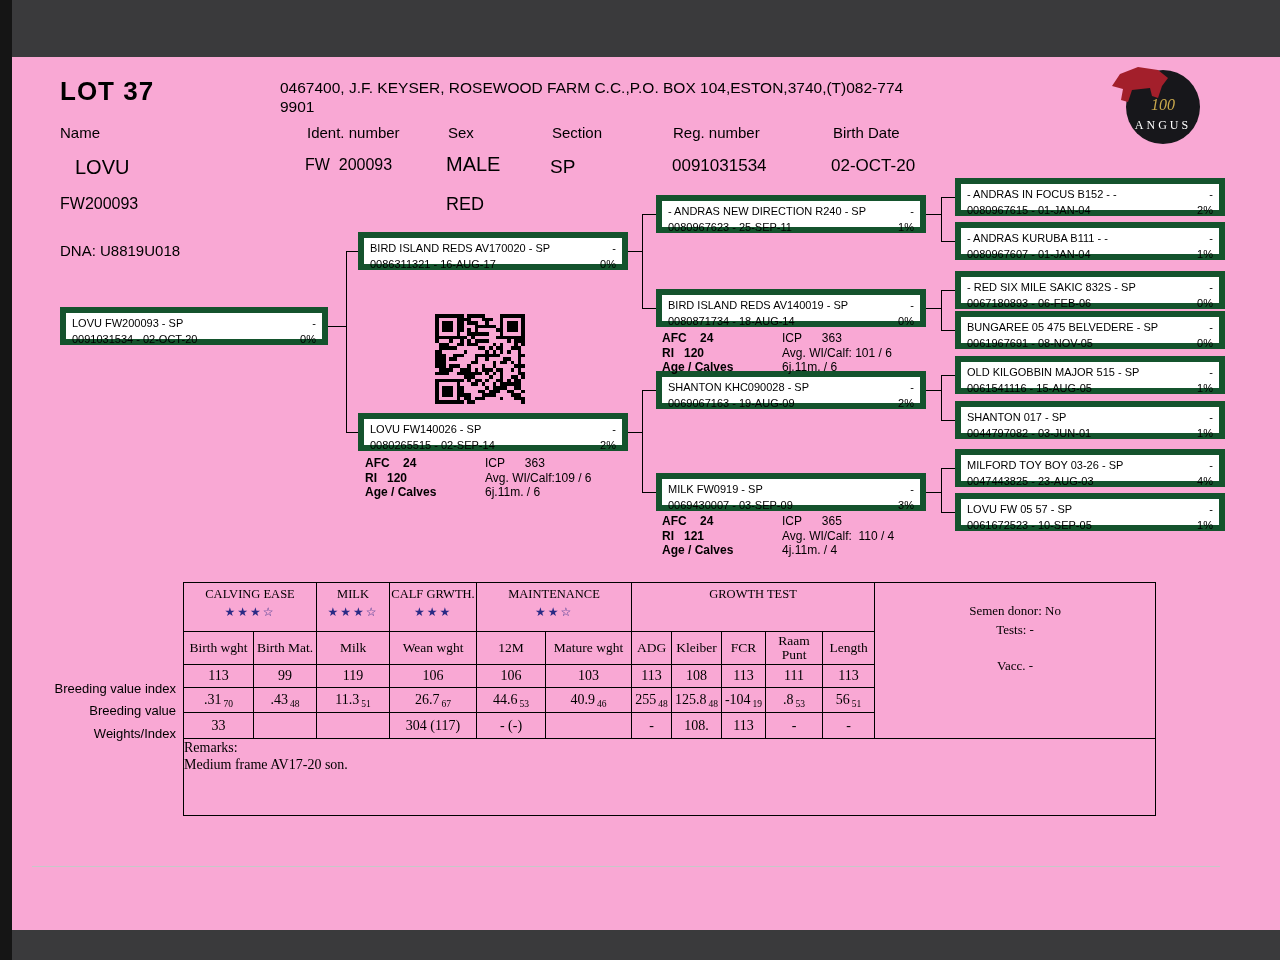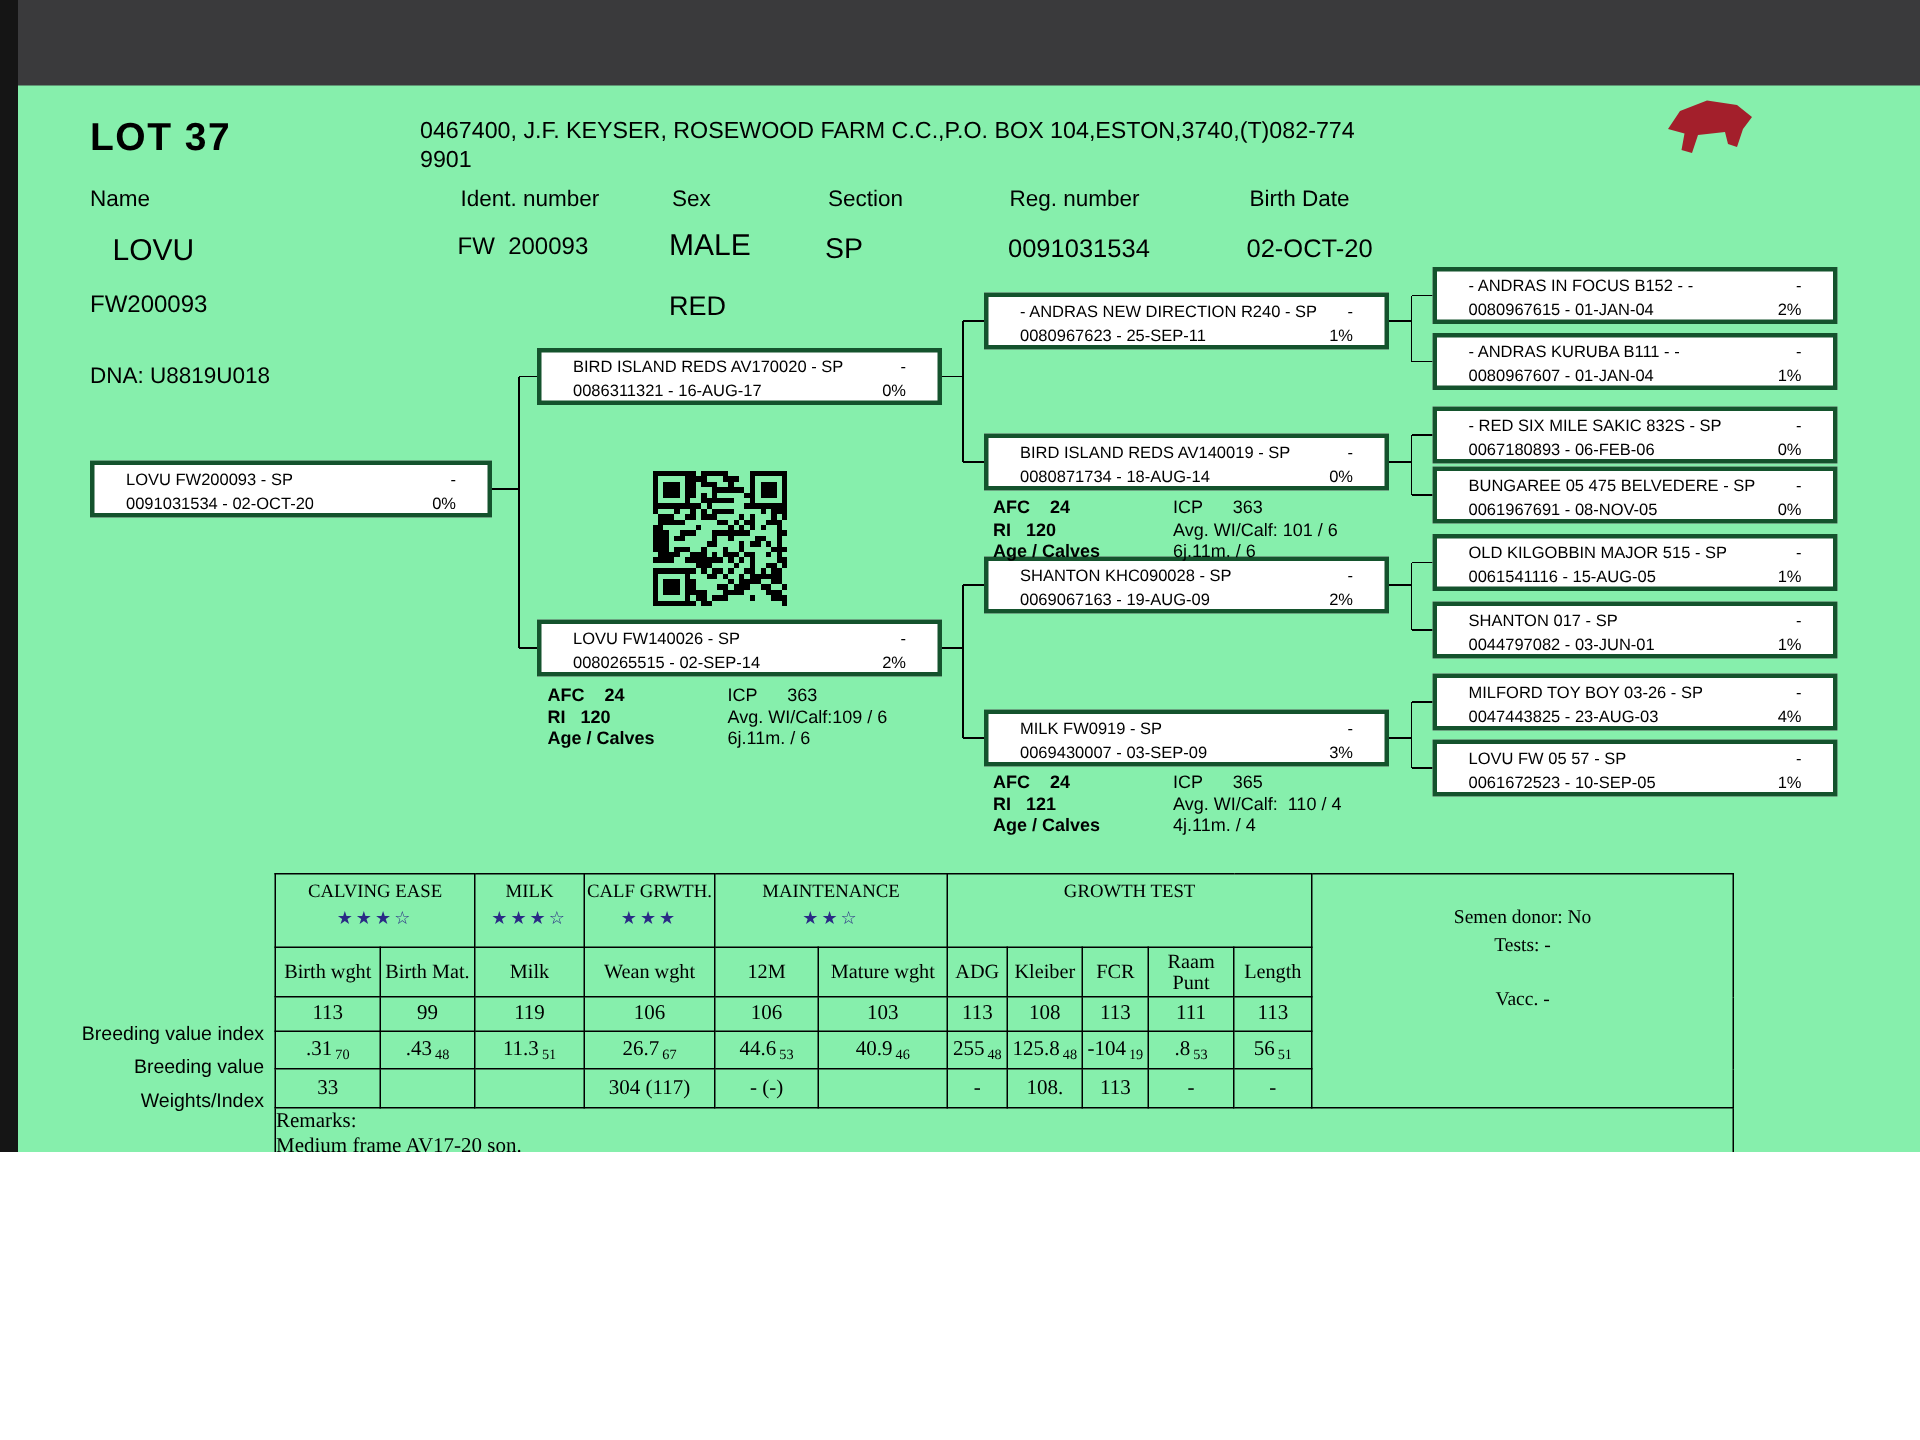--- a/index.html
+++ b/index.html
@@ -1,16 +1,16 @@
 <!DOCTYPE html>
 <html><head>
 <meta charset="utf-8">
 <style>
   html,body{margin:0;padding:0;background:#fff;}
-  .page{position:relative;width:1280px;height:768px;background:#86efac;overflow:hidden;
+  .page{position:relative;width:1280px;height:960px;background:#f9a8d4;overflow:hidden;
         font-family:"Liberation Sans", sans-serif;color:#000;}
   .bar{position:absolute;left:0;width:1280px;background:#3a3a3c;}
   .bar.top{top:0;height:57px;}
   .bar.bottom{top:930px;height:30px;}
   .edge{position:absolute;left:0;top:0;width:12px;height:960px;background:#151515;}
 
   
   .lot{position:absolute;left:60px;top:76px;font-size:26px;font-weight:bold;letter-spacing:1px;}
   .addr{position:absolute;left:280px;top:78px;width:700px;text-align:left;font-size:15.5px;line-height:19px;}
   .logo{position:absolute;left:1108px;top:62px;width:96px;height:90px;}
@@ -20,22 +20,22 @@
   .logo-text{position:absolute;left:0;top:48px;width:74px;text-align:center;color:#fff;
              font-family:"Liberation Serif", serif;font-size:12px;letter-spacing:3px;}
   .logo-cow{position:absolute;left:0;top:0;}
 
   
   .flab{position:absolute;top:124px;font-size:15px;}
   .fval{position:absolute;top:156px;white-space:pre;}
   .aux{position:absolute;white-space:pre;}
 
   
-  .pb{position:absolute;border:3px solid #14532d;height:38px;width:270px;box-sizing:border-box;
-      padding:2px 21px;font-size:11px;line-height:16px;background:#fff;}
+  .pb{position:absolute;border:6px solid #14532d;height:38px;width:270px;box-sizing:border-box;
+      padding:2px 6px;font-size:11px;line-height:16px;background:#fff;}
   .pbr{display:flex;justify-content:space-between;}
   .pbn{white-space:nowrap;overflow:hidden;}
   .pbf{margin-left:4px;white-space:nowrap;}
   .conn{position:absolute;left:0;top:0;pointer-events:none;}
   .stats{position:absolute;font-size:12px;line-height:14.5px;}
   .srow{white-space:nowrap;}
   .sc1{display:inline-block;width:120px;white-space:pre;font-weight:bold;}
   .sc2{white-space:pre;}
   .qr{position:absolute;left:435px;top:314px;width:90px;height:90px;}
 
@@ -67,20 +67,24 @@
   <div class="bar bottom"></div>
   <div class="edge"></div>
 
   <div class="lot">LOT 37</div>
   <div class="addr">
     <div>0467400, J.F. KEYSER, ROSEWOOD FARM C.C.,P.O. BOX 104,ESTON,3740,(T)082-774</div>
     <div>9901</div>
   </div>
 
   <div class="logo">
+    <div class="logo-circle">
+      <div class="logo-mark">100</div>
+      <div class="logo-text">ANGUS</div>
+    </div>
     <svg class="logo-cow" width="66" height="48" viewBox="0 0 66 48">
       <path d="M4 24 L12 12 L30 5 L50 8 L60 16 L54 24 L50 36 L44 34 L42 26 L24 28 L20 40 L13 38 L15 27 Z" fill="#a31f2b"></path>
     </svg>
   </div>
 
   <span class="flab" style="left:60px">Name</span>
   <span class="flab" style="left:307px">Ident. number</span>
   <span class="flab" style="left:448px">Sex</span>
   <span class="flab" style="left:552px">Section</span>
   <span class="flab" style="left:673px">Reg. number</span>

